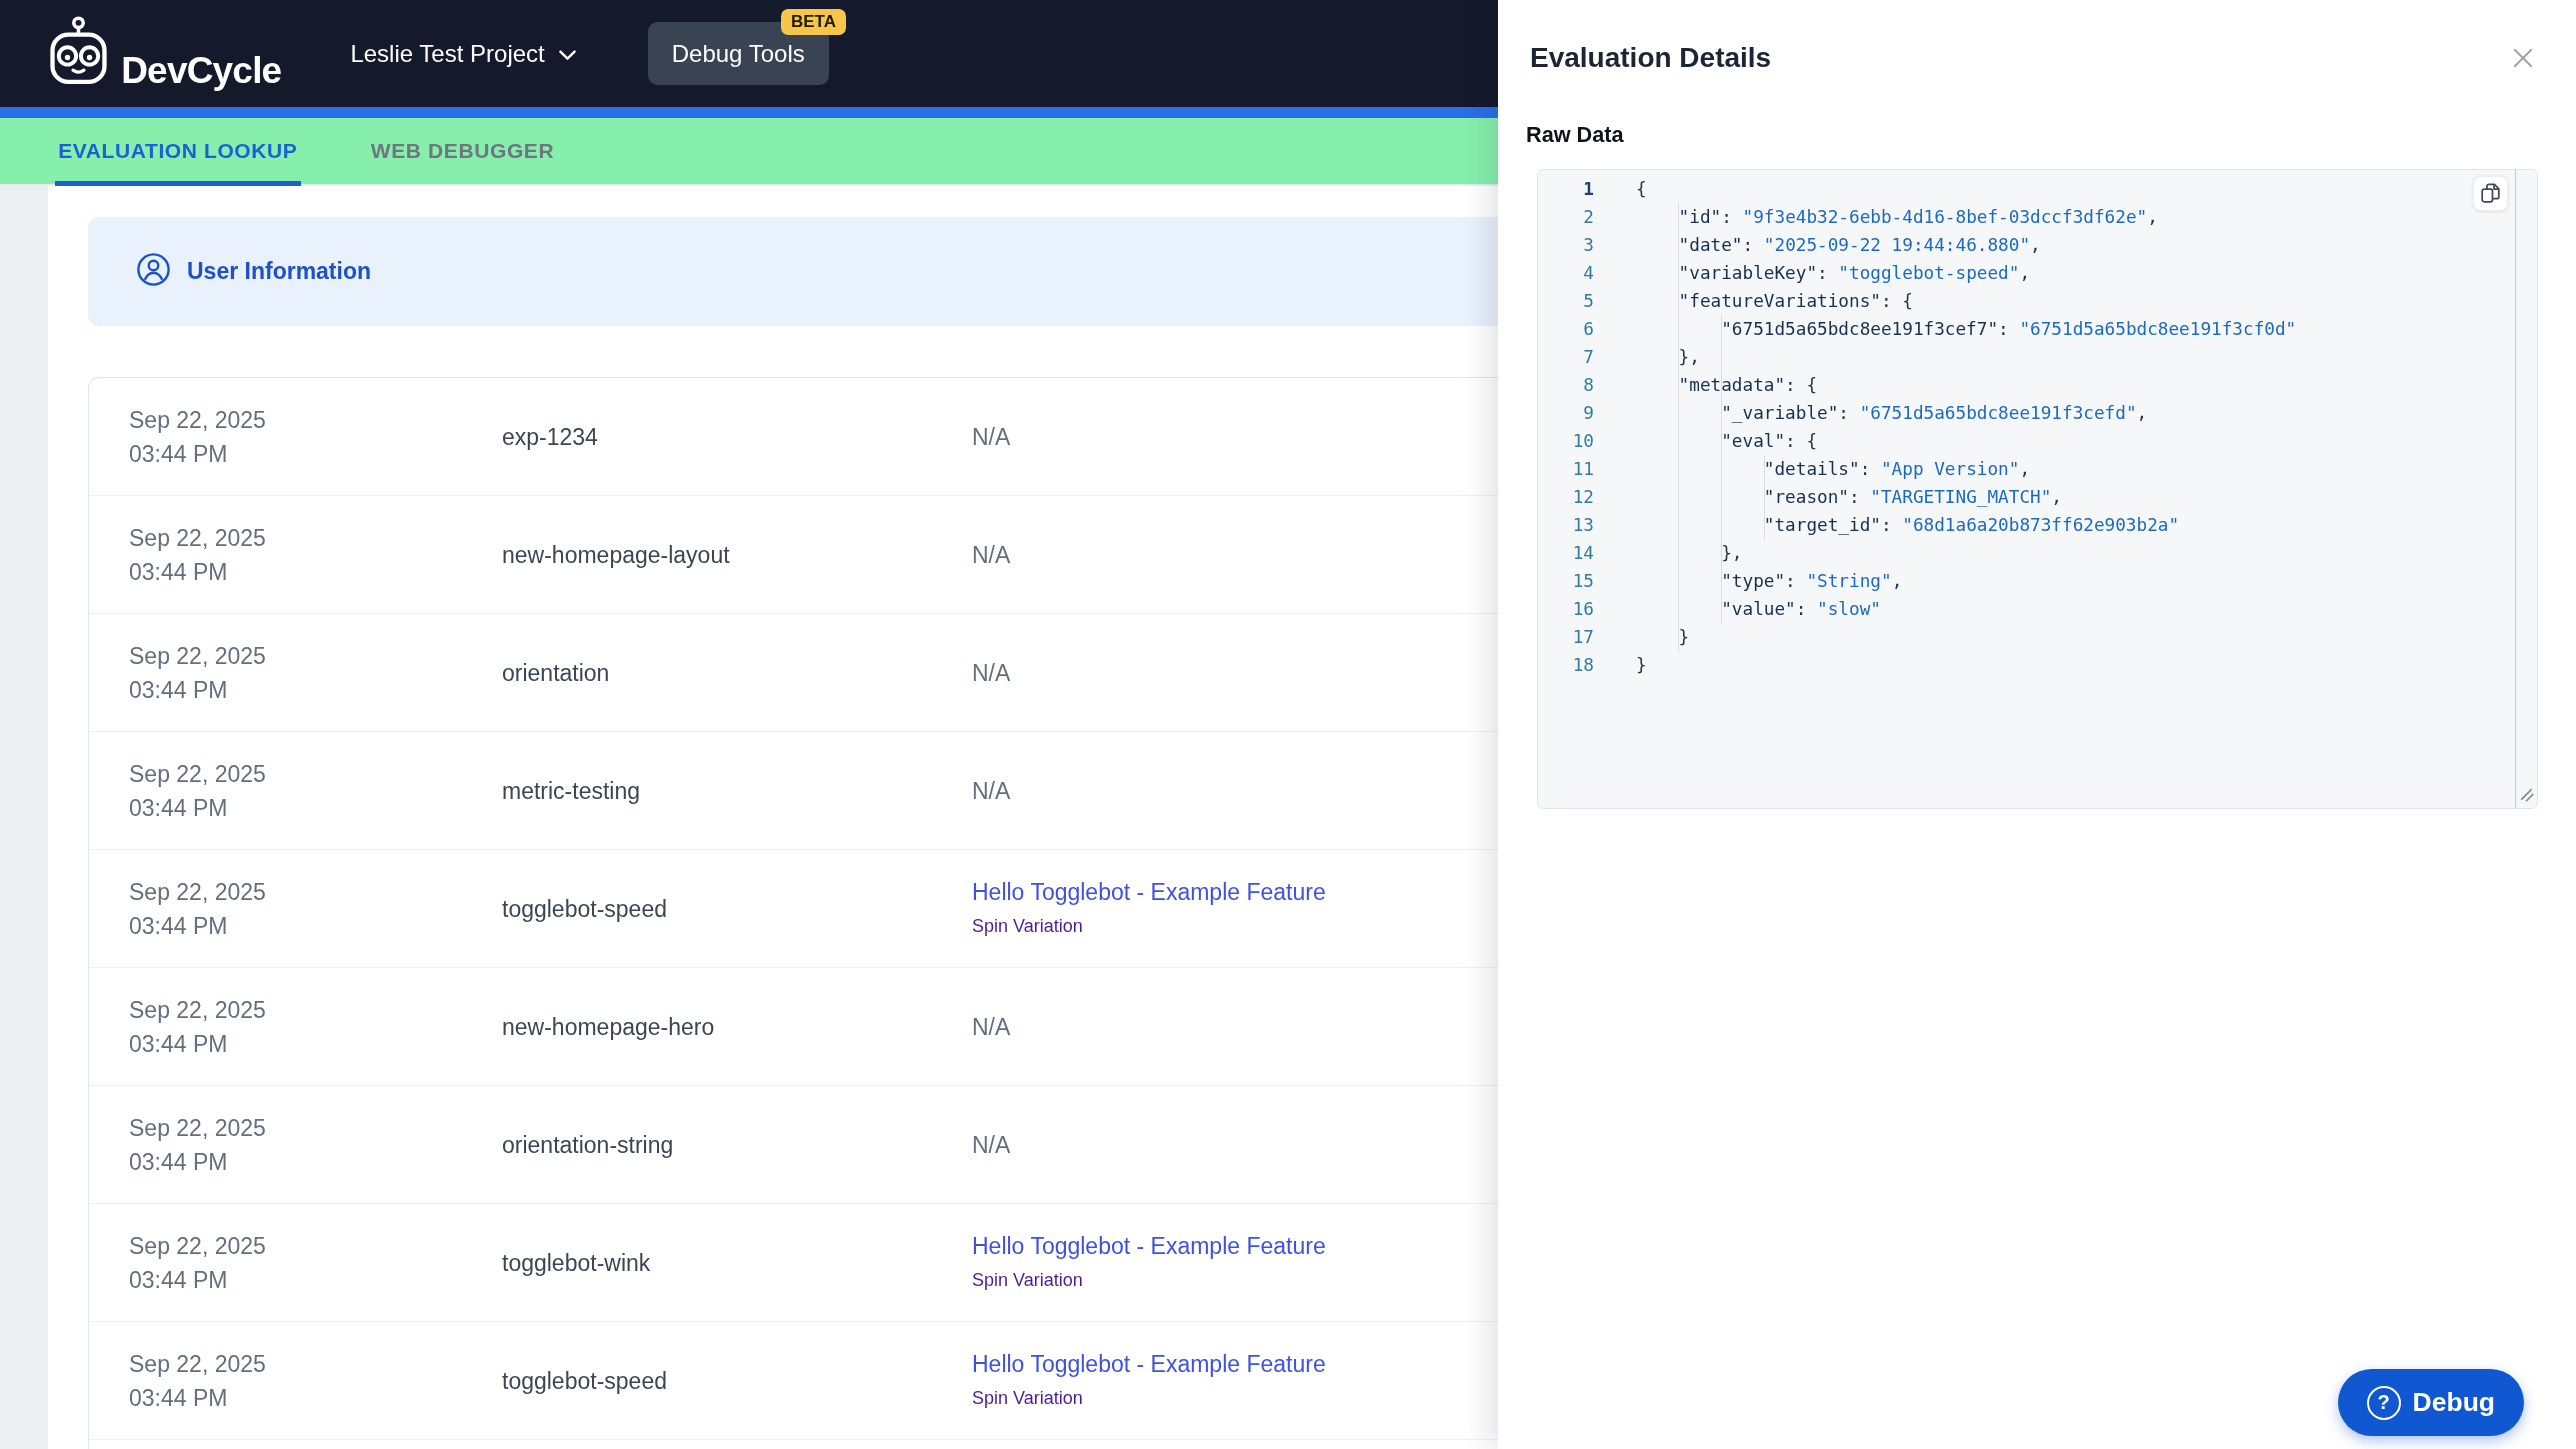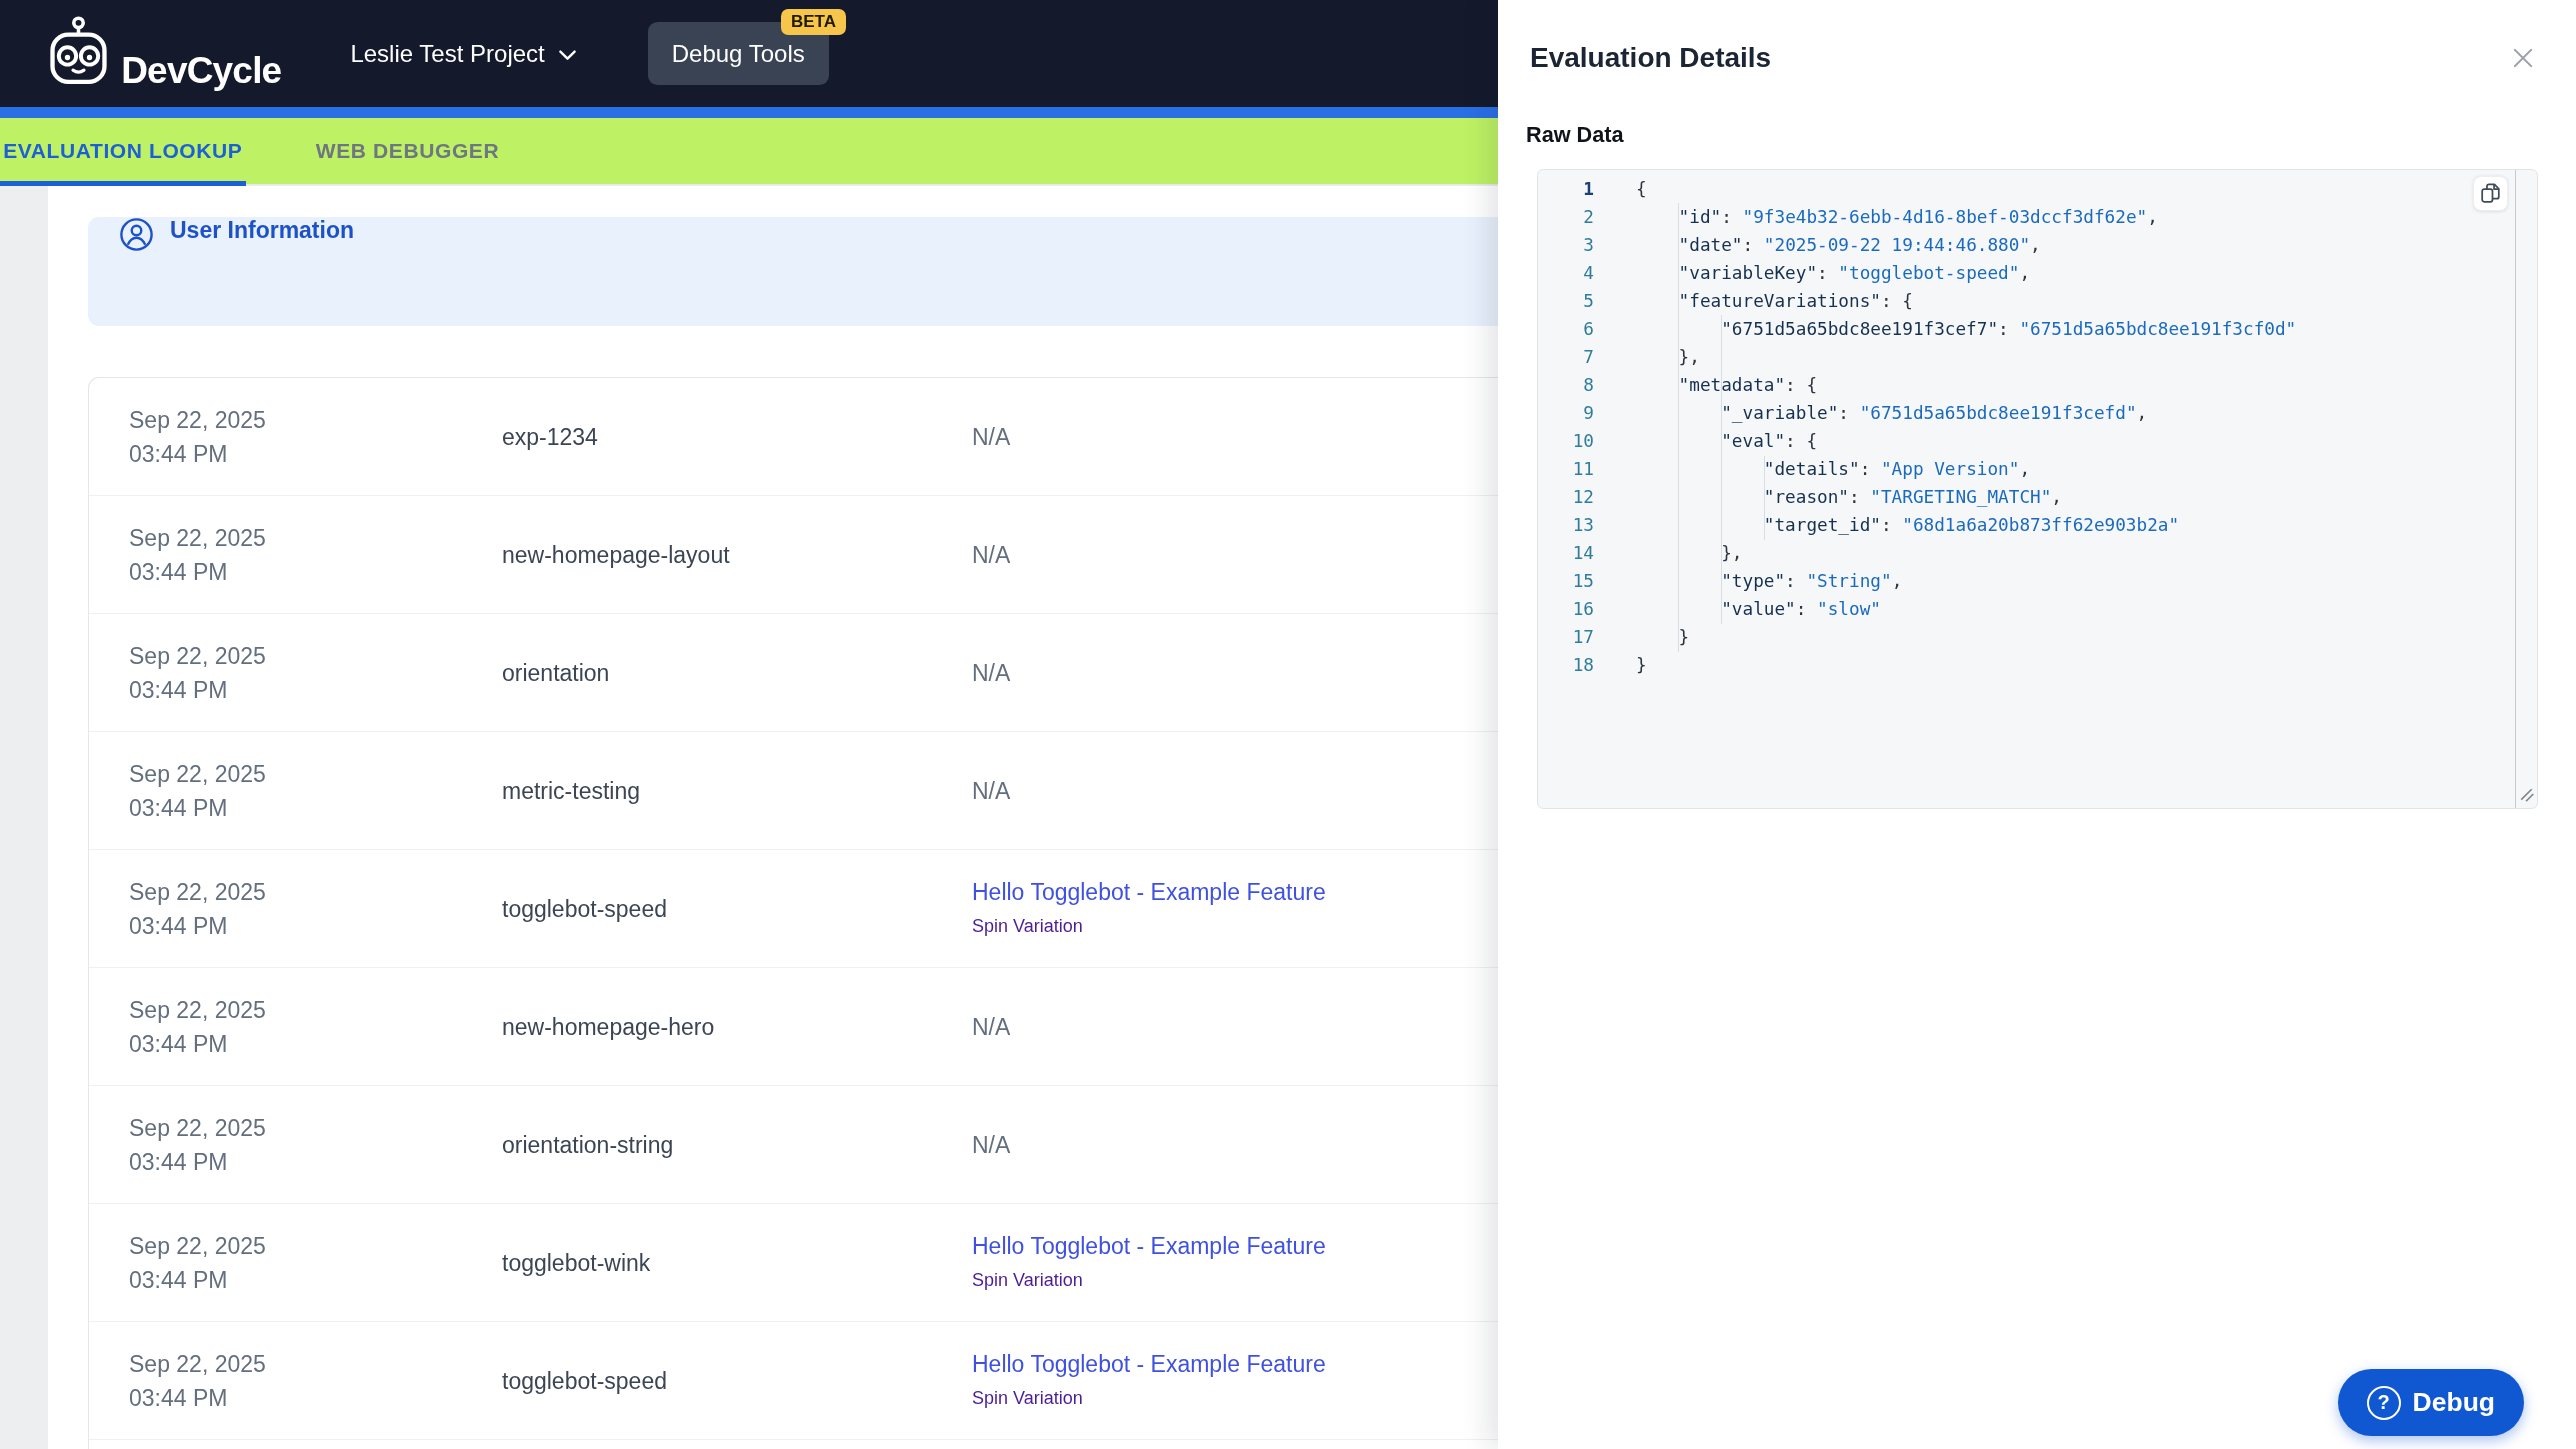--- a/index.html
+++ b/index.html
@@ -15,32 +15,32 @@
              font-weight:500; margin-left:69px; cursor:pointer; }
   .nav-items { display:flex; align-items:center; margin-left:74px; gap:77px; }
   .nav-item { color:#ffffff; font-size:24px; font-weight:500; cursor:pointer; }
   .debug-btn { position:relative; margin-left:71px; background:#3a4353; border-radius:9.6px;
                padding:17.7px 24px; color:#ffffff; font-size:24px; font-weight:500; cursor:pointer; }
   .beta-badge { position:absolute; top:-13px; right:-17.7px; background:#f6c64a; color:#211a00;
                 font-size:17px; font-weight:700; padding:3.2px 10.4px; border-radius:7.2px; }
   .bluebar { position:absolute; left:0; top:107px; width:100%; height:11.2px; background:#2b6fe6; }
 
   
-  .tabband { position:absolute; left:0; top:118px; width:100%; height:67px; background:#bef264;
-             border-bottom:1.6px solid #e4e7eb; display:flex; align-items:flex-end; }
+  .tabband { position:absolute; left:0; top:118px; width:100%; height:67px; background:#86efac;
+             border-bottom:1.6px solid #e4e7eb; display:flex; align-items:flex-end; padding-left:55px; }
   .tab { position:relative; font-size:21px; font-weight:700; letter-spacing:0.6px;
          padding:0 3.2px 21px 3.2px; cursor:pointer; }
   .tab.active { color:#1d5fd6; }
   .tab.active .tab-underline { position:absolute; left:0; right:0; bottom:-1.6px; height:4.8px; background:#1d5fd6; }
   .tab.inactive { color:#6e7681; margin-left:67px; }
 
   
   .main { position:absolute; left:48px; top:186px; right:0; bottom:0; background:#ffffff; }
   .banner { position:absolute; left:40px; top:30.5px; width:1509px; height:109px; background:#e8f1fc;
-            border-radius:11.2px; display:flex; padding-left:31px; }
+            border-radius:11.2px; display:flex; align-items:center; padding-left:48px; }
   .banner-label { color:#1d51c9; font-size:23px; font-weight:600; margin-left:16px; }
 
   .table-card { position:absolute; left:40px; top:191px; width:1509px; bottom:0;
                 border:0.8px solid #e3e6ea; border-bottom:none; border-radius:11.2px 11.2px 0 0;
                 background:#ffffff; overflow:hidden; }
   .thead { position:relative; height:67px; background:#f8f9fa; border-bottom:0.8px solid #e6e8eb; }
   .th { position:absolute; top:0; height:67px; display:flex; align-items:center;
         font-size:19px; font-weight:500; letter-spacing:1px; color:#4e5a6a; }
   .th .sort { margin-left:8px; font-size:21px; color:#556070; }
   .col1 { left:40px; } .col2 { left:413px; } .col3 { left:883px; }

